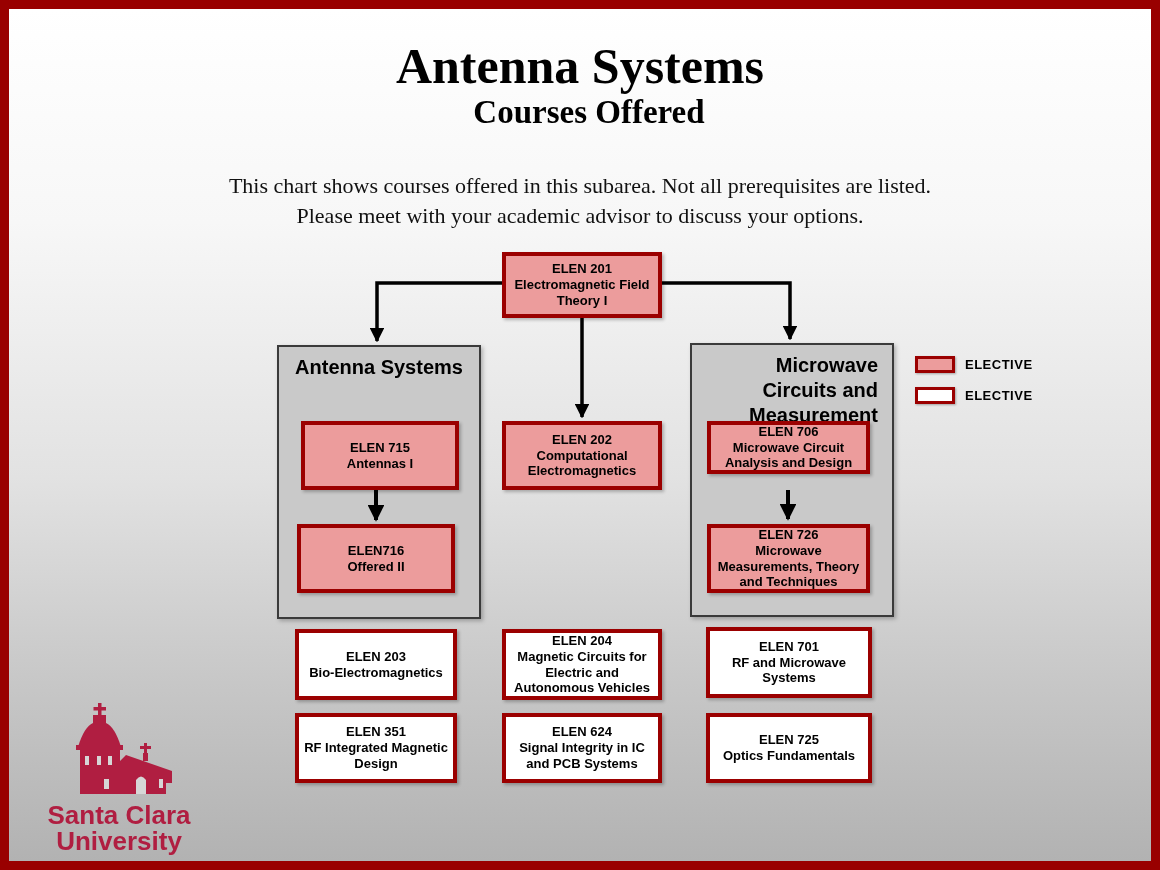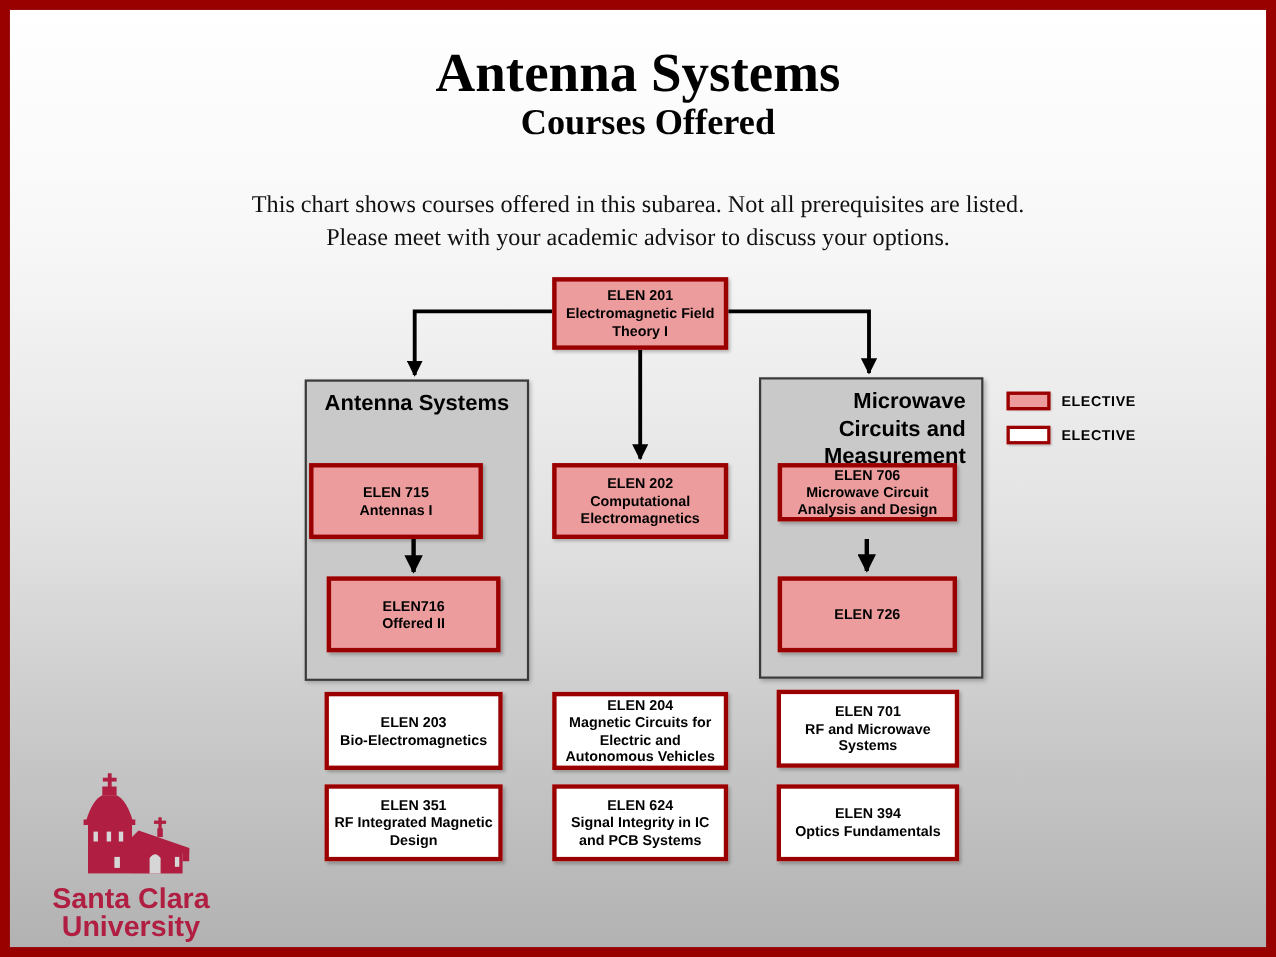--- a/index.html
+++ b/index.html
@@ -99,40 +99,41 @@
     <path d="M573,309 L573,408" stroke="#000" stroke-width="3.5" fill="none" marker-end="url(#arrow)"></path>
     <path d="M367,481 L367,511" stroke="#000" stroke-width="4" fill="none" marker-end="url(#arrow)"></path>
     <path d="M779,481 L779,510" stroke="#000" stroke-width="4" fill="none" marker-end="url(#arrow)"></path>
   </svg>
 
   <div class="course required" style="left:493px;top:243px;width:160px;height:66px;">
     <div>ELEN 201</div>
     <div>Electromagnetic Field Theory I</div>
   </div>
 
-  <div class="course required" style="left:272px;top:412px;width:158px;height:69px;justify-content:center;">
+  <div class="course required" style="left:292px;top:412px;width:158px;height:69px;justify-content:center;">
     <div>ELEN 715</div>
     <div>Antennas I</div>
   </div>
   <div class="course required" style="left:288px;top:515px;width:158px;height:69px;">
     <div>ELEN716</div>
     <div>Offered II</div>
   </div>
 
   <div class="course required" style="left:493px;top:412px;width:160px;height:69px;">
     <div>ELEN 202</div>
     <div>Computational Electromagnetics</div>
   </div>
 
   <div class="course required" style="left:698px;top:412px;width:163px;height:53px;">
     <div>ELEN 706</div>
     <div>Microwave Circuit Analysis and Design</div>
   </div>
   <div class="course required" style="left:698px;top:515px;width:163px;height:69px;">
     <div>ELEN 726</div>
+    <div>Microwave Measurements, Theory and Techniques</div>
   </div>
 
   <div class="course elective" style="left:286px;top:620px;width:162px;height:71px;">
     <div>ELEN 203</div>
     <div>Bio-Electromagnetics</div>
   </div>
   <div class="course elective" style="left:286px;top:704px;width:162px;height:70px;">
     <div>ELEN 351</div>
     <div>RF Integrated Magnetic Design</div>
   </div>
@@ -142,21 +143,21 @@
   </div>
   <div class="course elective" style="left:493px;top:704px;width:160px;height:70px;">
     <div>ELEN 624</div>
     <div>Signal Integrity in IC and PCB Systems</div>
   </div>
   <div class="course elective" style="left:697px;top:618px;width:166px;height:71px;">
     <div>ELEN 701</div>
     <div>RF and Microwave Systems</div>
   </div>
   <div class="course elective" style="left:697px;top:704px;width:166px;height:70px;">
-    <div>ELEN 394</div>
+    <div>ELEN 725</div>
     <div>Optics Fundamentals</div>
   </div>
 
   <div class="legend" style="left:906px;top:347px;">
     <div class="legend-row">
       <div class="legend-swatch required"></div>
       <div class="legend-label">ELECTIVE</div>
     </div>
     <div class="legend-row">
       <div class="legend-swatch elective"></div>

